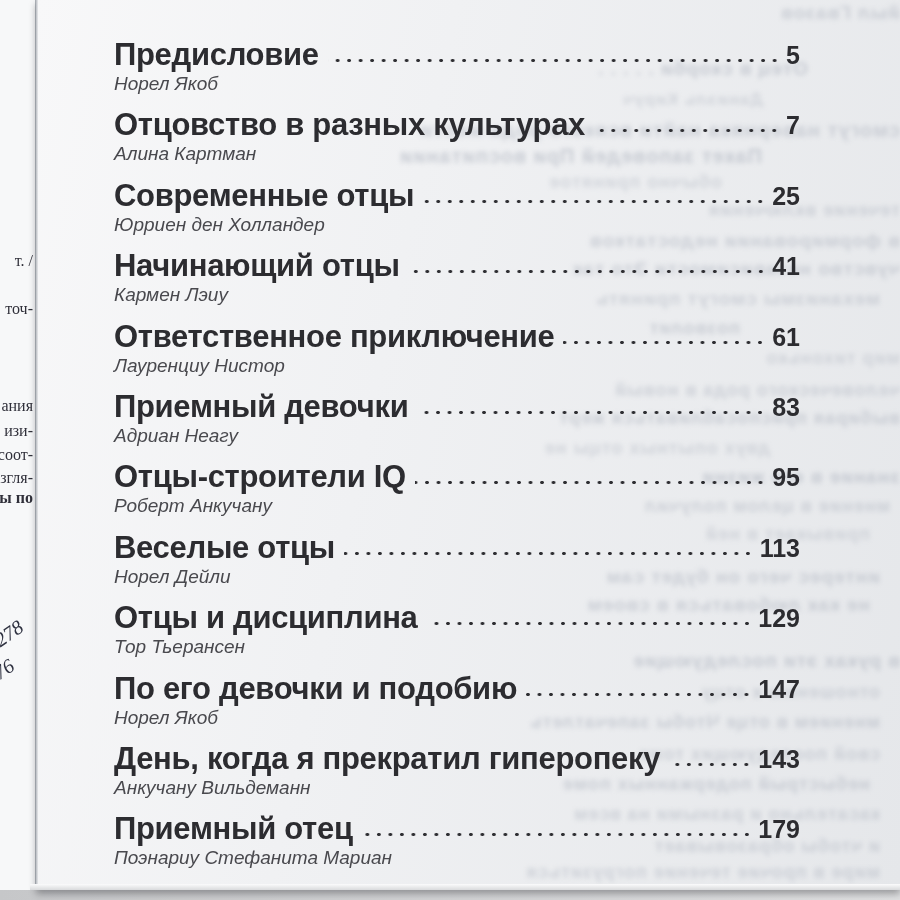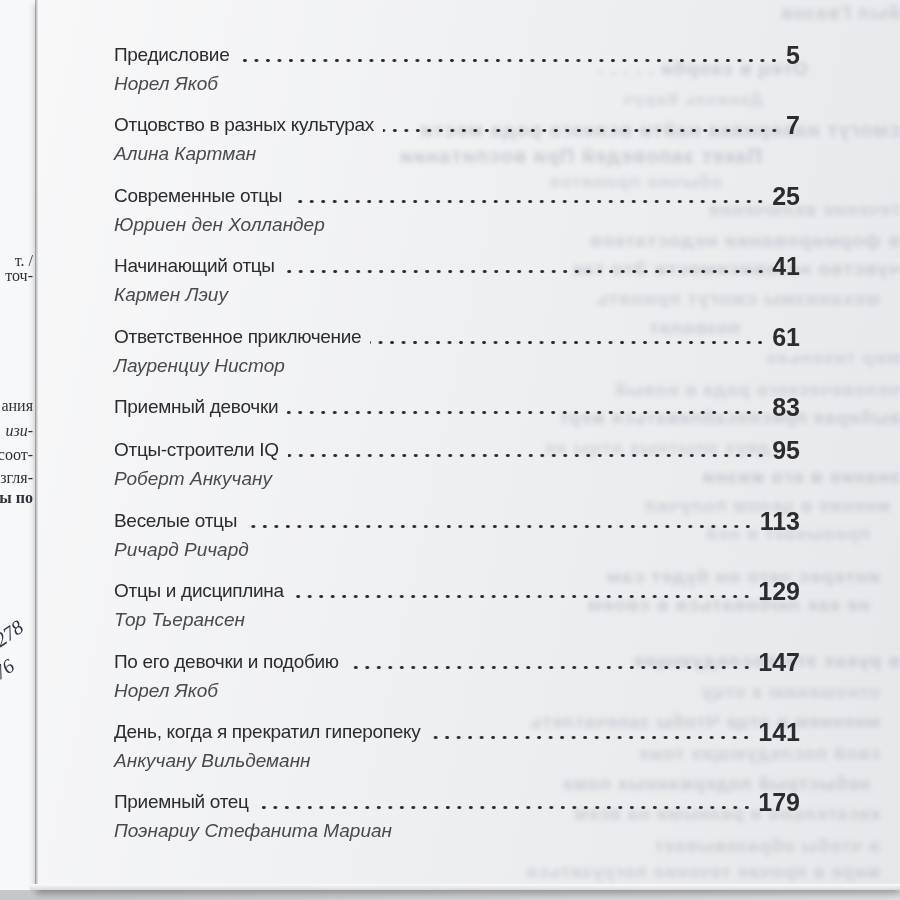--- a/index.html
+++ b/index.html
@@ -26,41 +26,41 @@
   .page-bottom-edge{position:absolute;left:30px;top:884px;width:870px;height:6px;
           background:linear-gradient(to bottom,#fbfbfc,#d9dadc);}
   
   .ghost{position:absolute;white-space:nowrap;overflow:hidden;
          transform:scaleX(-1);filter:blur(2.4px);
          font-weight:bold;color:#a9afbb;letter-spacing:1px;}
   
   .toc{position:absolute;left:114px;top:41px;width:686px;}
   .entry{margin-bottom:15.4px;}
   .row{display:flex;align-items:flex-end;}
-  .title{font-size:19px;line-height:28px;font-weight:normal;color:#2c2c30;
+  .title{font-size:31px;line-height:28px;font-weight:bold;color:#2c2c30;
          letter-spacing:-.3px;white-space:nowrap;}
   .dots{flex:1;height:5px;margin:0 6px 6px 9px;
         background-image:radial-gradient(circle,#2e2e32 1.6px,transparent 1.9px);
         background-size:11.5px 5px;background-repeat:repeat-x;
         background-position:right center;}
   .pagenum{font-size:25px;line-height:28px;font-weight:bold;color:#2c2c30;
            text-align:right;white-space:nowrap;}
   .author{font-size:19px;line-height:24px;font-style:italic;color:#49494e;
           margin-top:3px;white-space:nowrap;}
 </style>
 </head>
 <body>
 
 <div class="scene">
 
   <div class="under-page" id="under-page">
       <div class="fragment" style="top: 252px;">т. /</div>
-      <div class="fragment" style="top: 267px;">точ-</div>
+      <div class="fragment" style="top: 300px;">точ-</div>
       <div class="fragment" style="top: 397px;">ания</div>
-      <div class="fragment" style="top: 422px; font-style: italic;">изи-</div>
+      <div class="fragment" style="top: 422px;">изи-</div>
       <div class="fragment" style="top: 446px;">соот-</div>
       <div class="fragment" style="top: 469px; font-family: Liberation Serif, serif;">згля-</div>
       <div class="fragment" style="top: 489px; font-weight: bold;">ы по</div>
       <div class="edge-num" style="top: 622px;">278</div>
       <div class="edge-num" style="top: 658px;">76</div>
     </div>
 
   <div class="main-page"></div>
 
   <div id="ghost-layer">
@@ -141,38 +141,39 @@
     </div>
     <div class="author">Лауренциу Нистор</div>
   </div>
 
   <div class="entry">
     <div class="row">
       <span class="title">Приемный девочки</span>
       <span class="dots"></span>
       <span class="pagenum">83</span>
     </div>
+    <div class="author">Адриан Неагу</div>
   </div>
 
   <div class="entry">
     <div class="row">
       <span class="title">Отцы-строители IQ</span>
       <span class="dots"></span>
       <span class="pagenum">95</span>
     </div>
     <div class="author">Роберт Анкучану</div>
   </div>
 
   <div class="entry">
     <div class="row">
       <span class="title">Веселые отцы</span>
       <span class="dots"></span>
       <span class="pagenum">113</span>
     </div>
-    <div class="author">Ричард Ричард</div>
+    <div class="author">Норел Дейли</div>
   </div>
 
   <div class="entry">
     <div class="row">
       <span class="title">Отцы и дисциплина</span>
       <span class="dots"></span>
       <span class="pagenum">129</span>
     </div>
     <div class="author">Тор Тьерансен</div>
   </div>
@@ -183,21 +184,21 @@
       <span class="dots"></span>
       <span class="pagenum">147</span>
     </div>
     <div class="author">Норел Якоб</div>
   </div>
 
   <div class="entry">
     <div class="row">
       <span class="title">День, когда я прекратил гиперопеку</span>
       <span class="dots"></span>
-      <span class="pagenum">141</span>
+      <span class="pagenum">143</span>
     </div>
     <div class="author">Анкучану Вильдеманн</div>
   </div>
 
   <div class="entry">
     <div class="row">
       <span class="title">Приемный отец</span>
       <span class="dots"></span>
       <span class="pagenum">179</span>
     </div>

